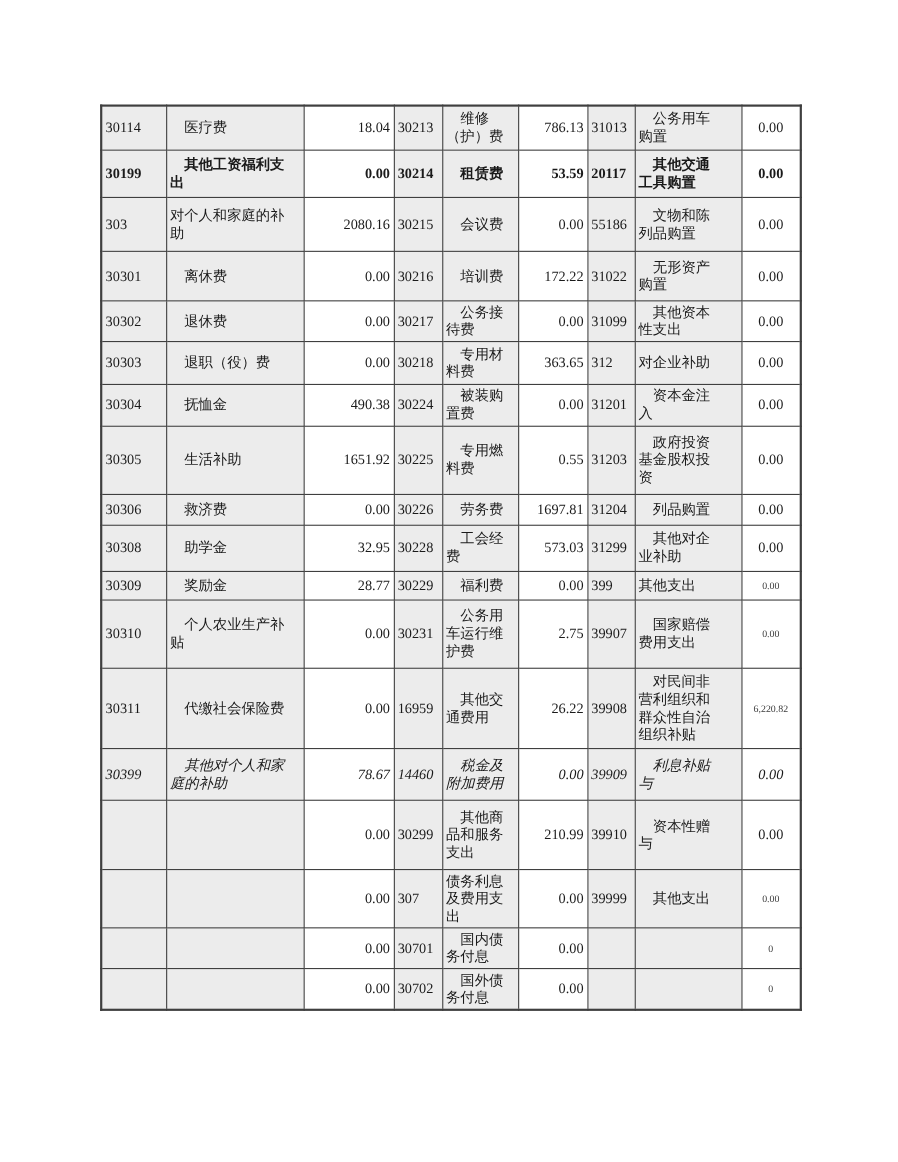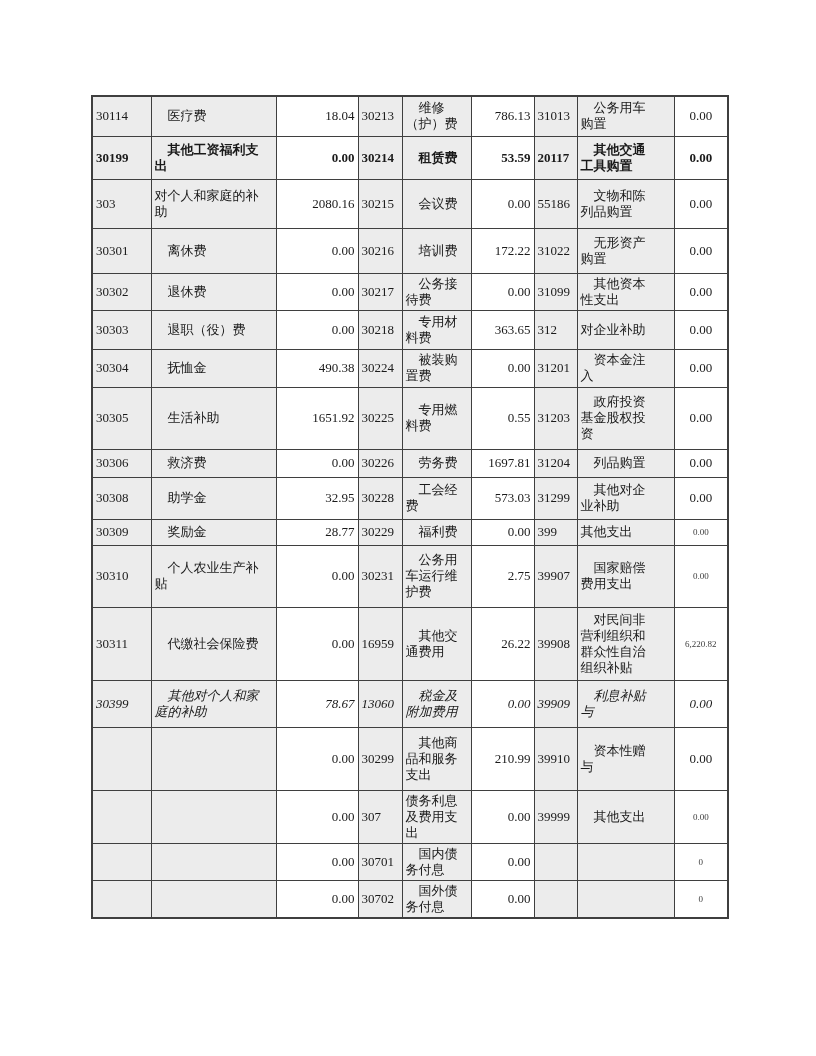--- a/index.html
+++ b/index.html
@@ -251,21 +251,21 @@
 营利组织和
 群众性自治
 组织补贴</td>
           <td class="amtlast small">6,220.82</td>
         </tr>
         <tr style="height: 47px; font-style: italic;">
           <td class="code">30399</td>
           <td class="name">　其他对个人和家
 庭的补助</td>
           <td class="amt">78.67</td>
-          <td class="code">13060</td>
+          <td class="code">14460</td>
           <td class="name">　税金及
 附加费用</td>
           <td class="amt">0.00</td>
           <td class="code">39909</td>
           <td class="name">　利息补贴
 与</td>
           <td class="amtlast">0.00</td>
         </tr>
         <tr style="height: 63px;">
           <td class="code"></td>

